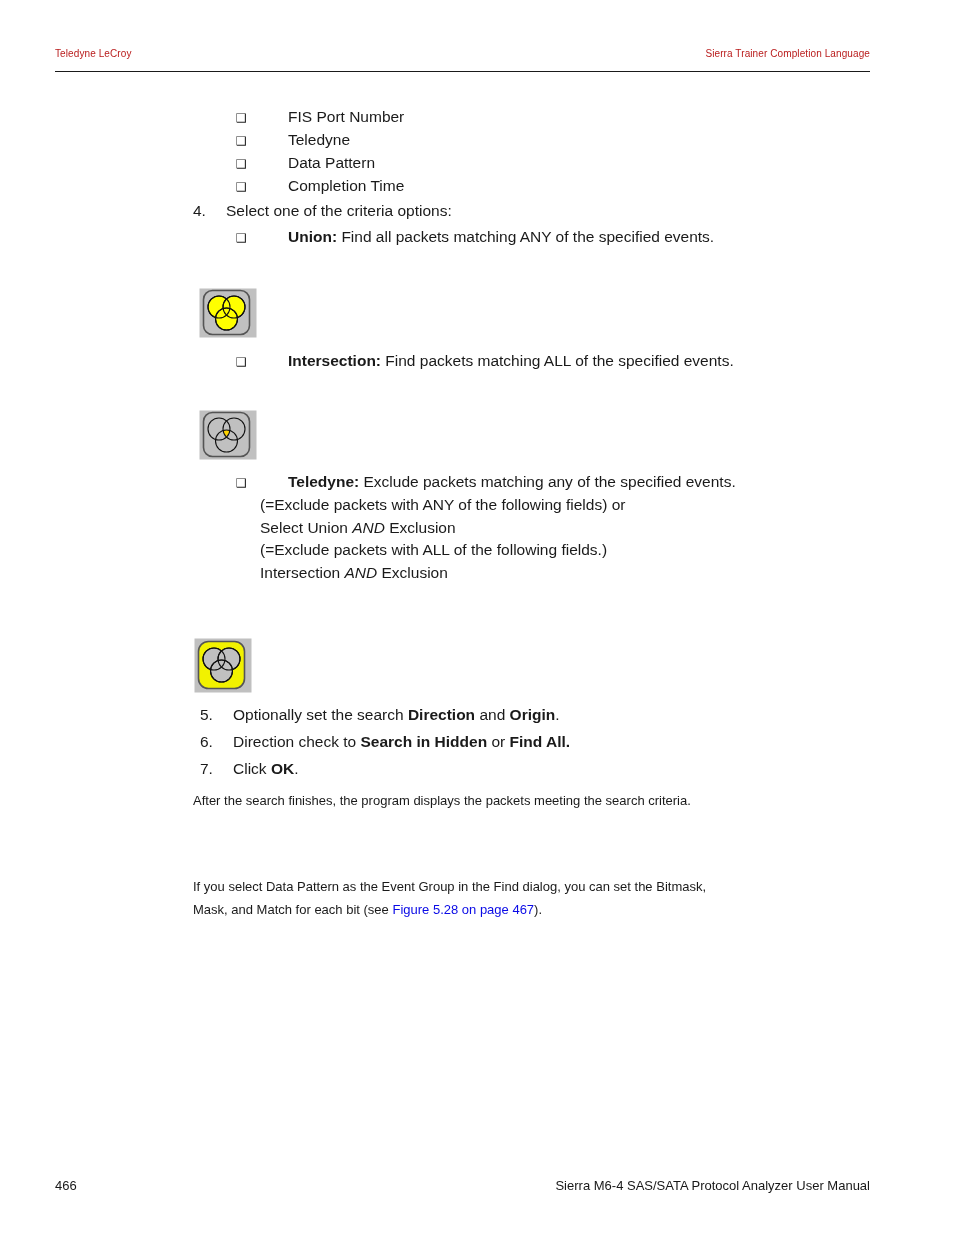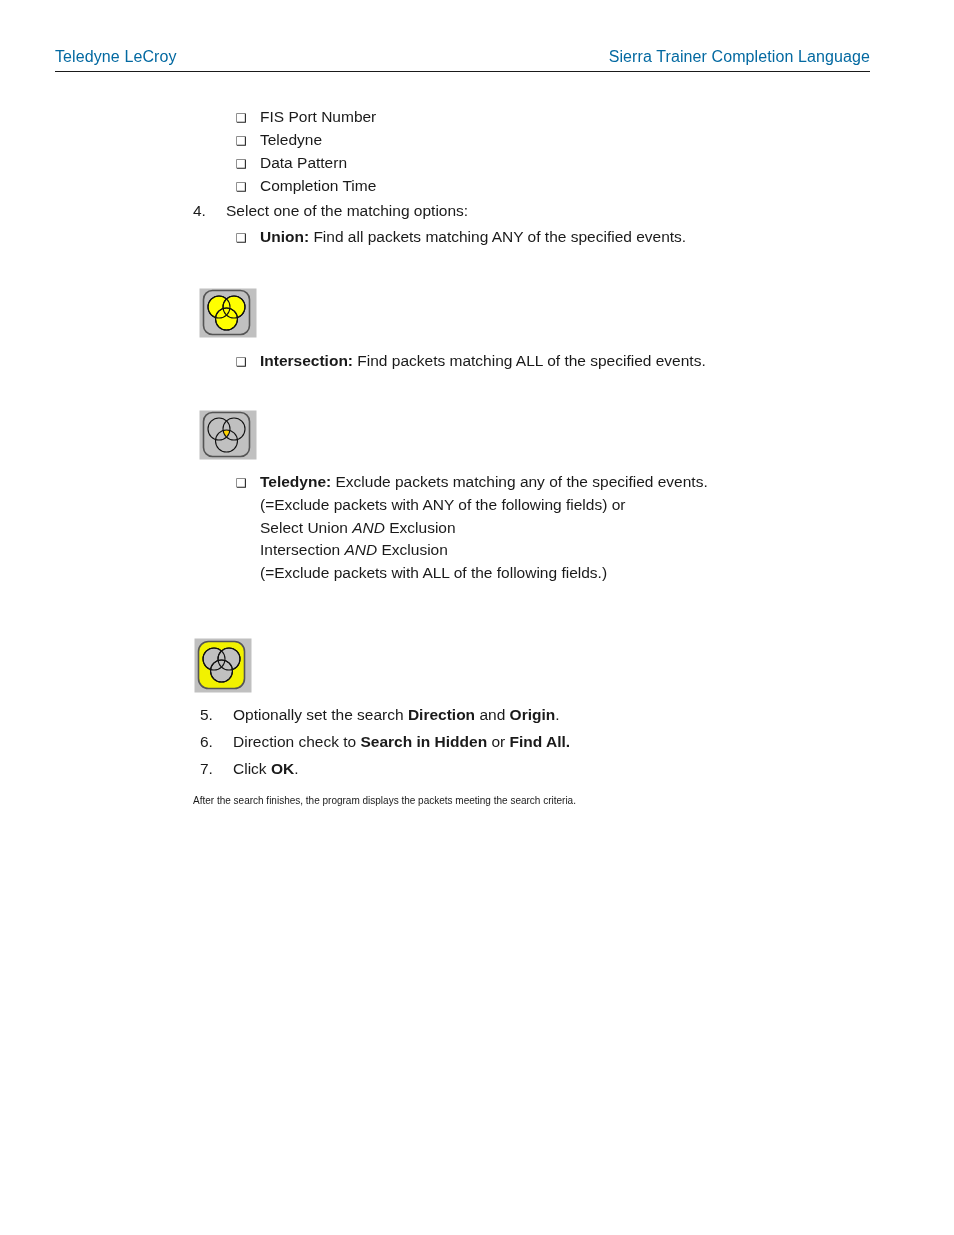--- a/index.html
+++ b/index.html
@@ -21,22 +21,22 @@
 
   
   .header {
     position: absolute;
     left: 55px;
     top: 48px;
     width: 815px;
     display: flex;
     justify-content: space-between;
     align-items: flex-end;
-    font-size: 16px;
-    color: #0369a1;
+    font-size: 10px;
+    color: #b91c1c;
     letter-spacing: 0.1px;
   }
   .header-rule {
     position: absolute;
     left: 55px;
     top: 71px;
     width: 815px;
     height: 1px;
     background: #1a1a1a;
   }
@@ -57,20 +57,21 @@
   .bullet-glyph {
     width: 24px;
     flex: 0 0 24px;
     font-size: 12px;
     line-height: 22px;
     color: #1a1a1a;
     font-family: "DejaVu Sans", sans-serif;
   }
   .bullet-text {
     flex: 1 1 auto;
+    margin-left: 28px;
   }
 
   .numbered-item {
     position: absolute;
     display: flex;
     align-items: baseline;
     font-size: 15.5px;
     line-height: 23px;
     color: #1a1a1a;
   }
@@ -88,21 +89,21 @@
     display: flex;
     align-items: baseline;
     font-size: 15.5px;
     line-height: 22.5px;
     color: #1a1a1a;
   }
   .option-item .bullet-glyph { width: 24px; flex: 0 0 24px; }
 
   .para {
     position: absolute;
-    font-size: 10px;
+    font-size: 13px;
     line-height: 23px;
     color: #1a1a1a;
   }
 
   b, strong { font-weight: bold; }
   i, em { font-style: italic; }
 
   .xref {
     color: #0a0ae6;
   }
@@ -155,21 +156,21 @@
 
     <div class="sub-bullet">
       <span class="bullet-glyph">❑</span>
       <span class="bullet-text">Completion Time</span>
     </div>
 
   </div>
 
   <div class="numbered-item" style="left:193px; top:199px; width:660px;">
     <span class="num-marker">4.</span>
-    <span class="num-text">Select one of the matching options:</span>
+    <span class="num-text">Select one of the criteria options:</span>
   </div>
 
   <div class="option-item" style="left:236px; top:226px; width:660px;">
     <span class="bullet-glyph">❑</span>
     <span class="bullet-text"><b>Union:</b><span> Find all packets matching ANY of the specified events.</span></span>
   </div>
 
   <div class="venn-icon" style="left:199px; top:288px;">
     <svg width="58" height="50" viewBox="0 0 58 50" xmlns="http://www.w3.org/2000/svg">
       <rect x="0.5" y="0.5" width="57" height="49" fill="#c0c0c0" stroke="none"></rect>
@@ -217,22 +218,22 @@
     </svg>
   </div>
 
   <div class="option-item" style="left:236px; top:471px; width:660px; display:block;">
     <div style="display:flex; align-items:baseline;">
       <span class="bullet-glyph">❑</span>
       <span class="bullet-text"><b>Teledyne:</b><span> Exclude packets matching any of the specified events.</span></span>
     </div>
     <div style="padding-left:24px;">(=Exclude packets with ANY of the following fields) or</div>
     <div style="padding-left:24px;"><span>Select Union </span><i>AND</i><span> Exclusion</span></div>
+    <div style="padding-left:24px;">(=Exclude packets with ALL of the following fields.)</div>
     <div style="padding-left:24px;"><span>Intersection </span><i>AND</i><span> Exclusion</span></div>
-    <div style="padding-left:24px;">(=Exclude packets with ALL of the following fields.)</div>
   </div>
 
   <div class="venn-icon" style="left:194px; top:638px;">
     <svg width="58" height="55" viewBox="0 0 58 55" xmlns="http://www.w3.org/2000/svg">
       <rect x="0.5" y="0.5" width="57" height="54" fill="#c0c0c0" stroke="none"></rect>
       <rect x="4.5" y="3.5" width="46" height="47" rx="10" ry="10" fill="#f2f200" stroke="#555555" stroke-width="1.6"></rect>
       <g stroke="#111111" stroke-width="1.1" fill="#c0c0c0">
         <circle cx="20" cy="21" r="11"></circle>
         <circle cx="35" cy="21" r="11"></circle>
         <circle cx="27.5" cy="33" r="11"></circle>
@@ -255,15 +256,23 @@
     <span class="num-text"><span>Direction check to </span><b>Search in Hidden</b><span> or </span><b>Find All.</b></span>
   </div>
 
   <div class="numbered-item" style="left:200px; top:757px; width:660px;">
     <span class="num-marker">7.</span>
     <span class="num-text"><span>Click </span><b>OK</b><span>.</span></span>
   </div>
 
   <div class="para" style="left:193px; top:789px; width:700px;">After the search finishes, the program displays the packets meeting the search criteria.</div>
 
-
+  <div class="para" style="left:193px; top:875px; width:700px;">
+    <span>If you select Data Pattern as the Event Group in the Find dialog, you can set the Bitmask,</span><br>
+    <span>Mask, and Match for each bit (see </span><span class="xref">Figure 5.28 on page 467</span><span>).</span>
+  </div>
+
+  <div class="footer">
+    <span>466</span>
+    <span>Sierra M6-4 SAS/SATA Protocol Analyzer User Manual</span>
+  </div>
 
 </div>
 
 </body></html>

